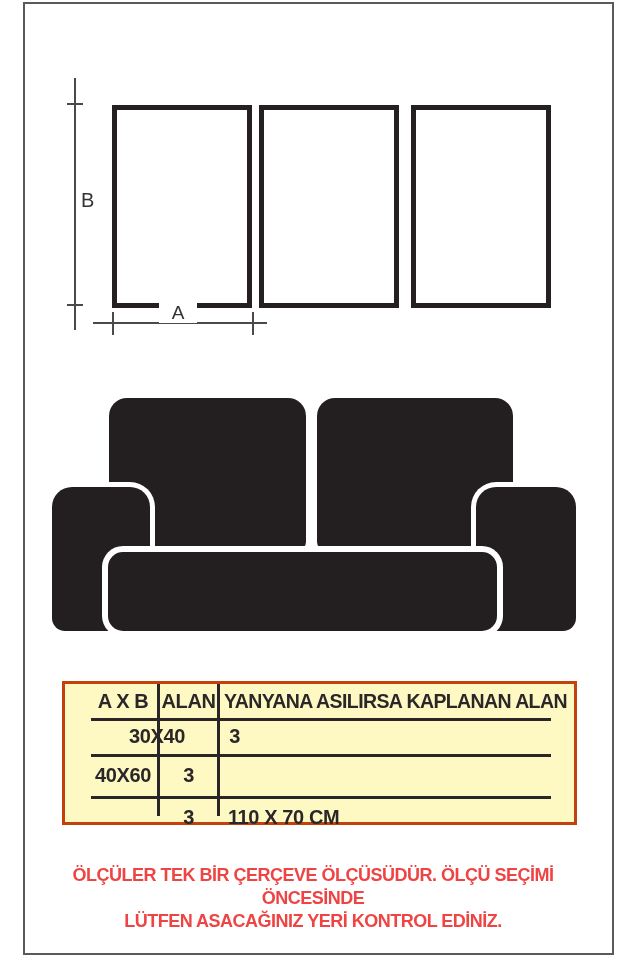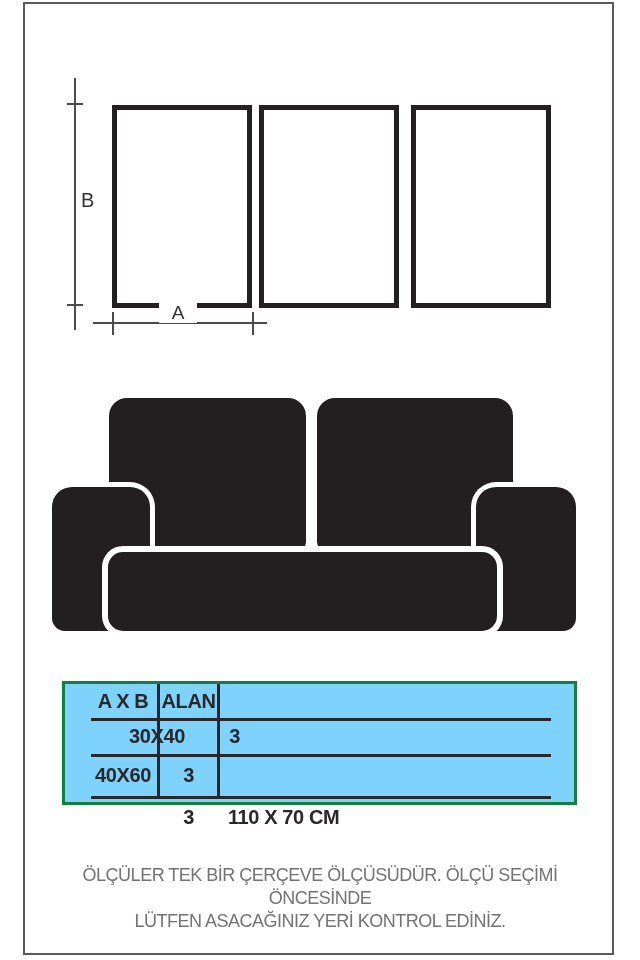--- a/index.html
+++ b/index.html
@@ -37,21 +37,21 @@
   .sofa-part{position:absolute;background:#231f20;}
   .back{top:0;height:152px;z-index:1;border-radius:18px 18px 8px 8px;}
   .back.left{left:57px;width:197px;}
   .back.right{left:265px;width:196px;}
   .arm{top:89px;height:144px;z-index:2;border-radius:20px 20px 13px 13px;box-shadow:0 0 0 5px #ffffff;}
   .arm.left{left:0;width:98px;}
   .arm.right{left:424px;width:100px;}
   .seat{left:56px;top:154px;width:389px;height:79px;z-index:3;border-radius:15px;box-shadow:0 0 0 6px #ffffff;}
 
   
-  .size-table{left:62px;top:681px;width:515px;height:124px;border:3px solid #15803d;background:#7dd3fc;}
+  .size-table{left:62px;top:681px;width:515px;height:144px;border:3px solid #c2410c;background:#fef9c3;}
   .tline{position:absolute;background:#2a2627;}
   .vline{top:0;bottom:6px;width:3px;}
   .vline.v1{left:92px;}
   .vline.v2{left:152px;}
   .hline{left:26px;width:460px;height:3px;}
   .hline.h1{top:34px;}
   .hline.h2{top:70px;}
   .hline.h3{top:112px;}
   .cell{position:absolute;display:flex;align-items:center;justify-content:center;
         font-size:20px;font-weight:bold;letter-spacing:-0.4px;white-space:nowrap;}
@@ -59,22 +59,22 @@
   .c2{left:95px;width:57px;}
   .c3{left:155px;width:351px;}
   .c3.data{justify-content:flex-start;padding-left:8px;}
   .rh{top:0;height:34px;}
   .r1{top:34px;height:36px;padding-left:46px;}
   .r2{top:70px;height:42px;}
   .r3{top:112px;height:43px;}
   .c3.rh{font-size:19.5px;letter-spacing:-0.6px;}
 
   
-  .footer-note{left:33px;top:864px;width:574px;text-align:center;
-    font-size:18px;font-weight:normal;letter-spacing:-0.5px;line-height:23px;color:#737373;}
+  .footer-note{left:26px;top:864px;width:574px;text-align:center;
+    font-size:18px;font-weight:bold;letter-spacing:-0.5px;line-height:23px;color:#ef4444;}
 </style>
 </head>
 <body>
 
 <div class="abs outer-border"></div>
 
 <div class="abs frame f1"></div>
 <div class="abs frame f2"></div>
 <div class="abs frame f3"></div>
 
@@ -98,20 +98,21 @@
 
 <div class="abs size-table">
   <div class="tline vline v1"></div>
   <div class="tline vline v2"></div>
   <div class="tline hline h1"></div>
   <div class="tline hline h2"></div>
   <div class="tline hline h3"></div>
 
   <div class="cell c1 rh">A X B</div>
   <div class="cell c2 rh">ALAN</div>
+  <div class="cell c3 rh">YANYANA ASILIRSA KAPLANAN ALAN</div>
 
   <div class="cell c1 r1">30X40</div>
   <div class="cell c2 r1">3</div>
 
   <div class="cell c1 r2">40X60</div>
   <div class="cell c2 r2">3</div>
 
   <div class="cell c2 r3">3</div>
   <div class="cell c3 r3 data">110 X 70 CM</div>
 </div>

